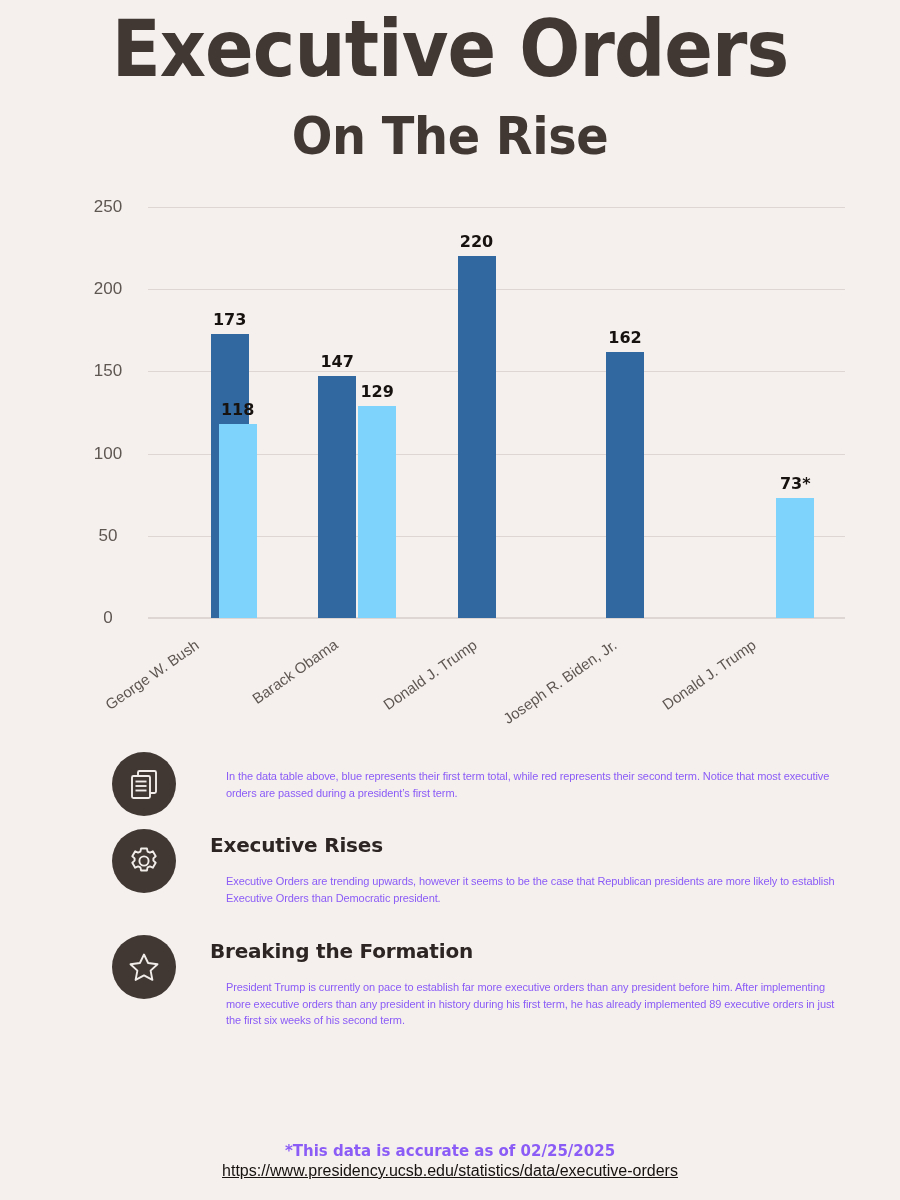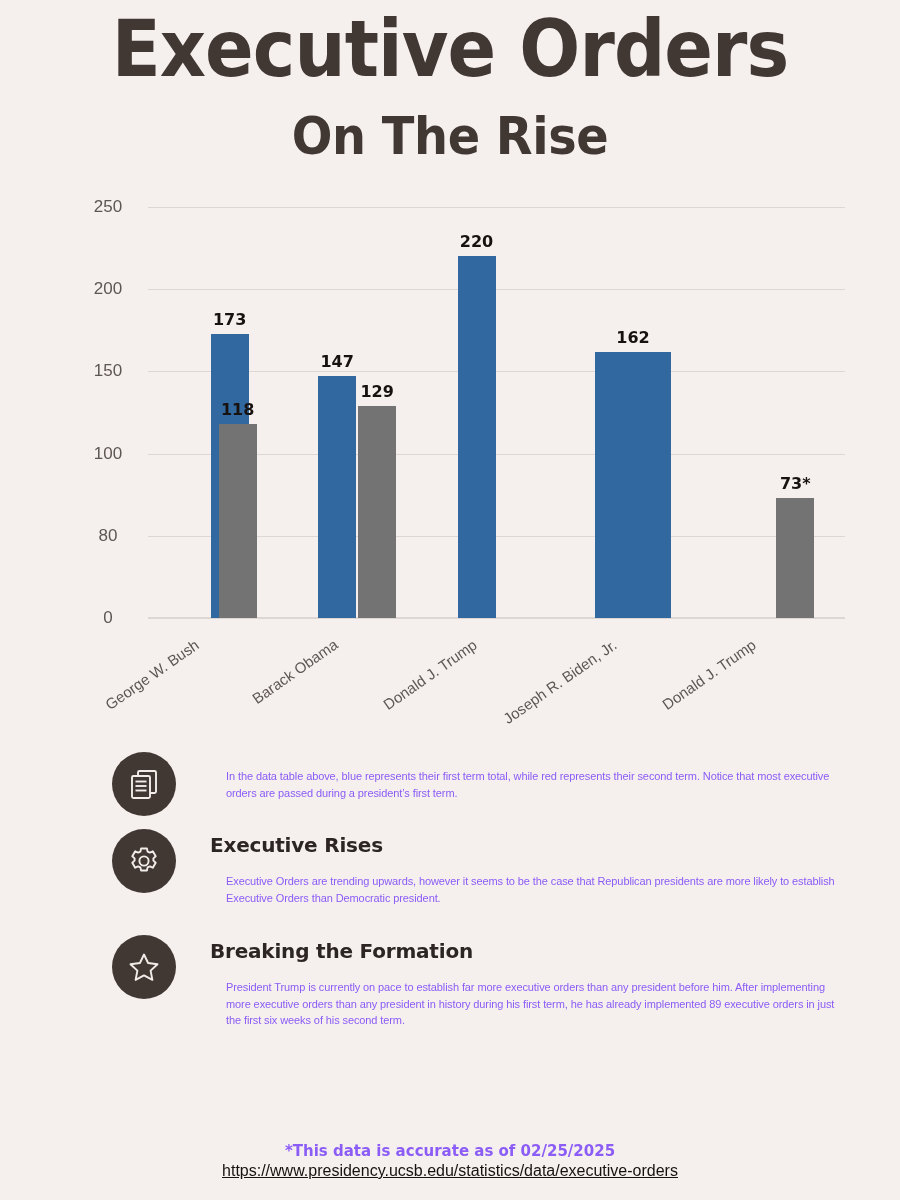--- a/index.html
+++ b/index.html
@@ -89,21 +89,21 @@
     top: 0;
     width: 100%;
     height: 100%;
   }
   .bar {
     position: absolute;
     bottom: 0;
     text-align: right;
   }
   .bar.blue  { background: #31689F; }
-  .bar.red   { background: #737373; }
+  .bar.red   { background: #7dd3fc; }
   .bar-value {
     position: absolute;
     bottom: 100%;
     left: 50%;
     transform: translateX(-50%);
     margin-bottom: 5px;
     font-size: 16px;
     font-weight: 700;
     color: #17120F;
     white-space: nowrap;
@@ -225,31 +225,31 @@
         </div>
         <div class="bar blue" style="left: 170.1px; width: 38px; height: 241.668px;">
           <span class="bar-value">147</span>
         </div>
         <div class="bar red" style="left: 210.1px; width: 38px; height: 212.076px;">
           <span class="bar-value">129</span>
         </div>
         <div class="bar blue" style="left: 309.5px; width: 38px; height: 361.68px;">
           <span class="bar-value">220</span>
         </div>
-        <div class="bar blue" style="left: 447px; width: 38px; height: 266.328px; padding-left: 38px;">
+        <div class="bar blue" style="left: 458px; width: 38px; height: 266.328px;">
           <span class="bar-value">162</span>
         </div>
         <div class="bar red" style="left: 628.3px; width: 38px; height: 120.012px;">
           <span class="bar-value">73*</span>
         </div>
       </div>
   </div>
   <div id="yticks">
       <div class="ytick" style="position: absolute; left: 78px; top: 423px; right: auto;">0</div>
-      <div class="ytick" style="position: absolute; left: 78px; top: 340.8px; right: auto;">80</div>
+      <div class="ytick" style="position: absolute; left: 78px; top: 340.8px; right: auto;">50</div>
       <div class="ytick" style="position: absolute; left: 78px; top: 258.6px; right: auto;">100</div>
       <div class="ytick" style="position: absolute; left: 78px; top: 176.4px; right: auto;">150</div>
       <div class="ytick" style="position: absolute; left: 78px; top: 94.2px; right: auto;">200</div>
       <div class="ytick" style="position: absolute; left: 78px; top: 12px; right: auto;">250</div>
     </div>
   <div class="xlabels" id="xlabels">
       <div class="xlabel" style="left: -46.4067px; transform-origin: left top; top: 69.0934px;">George W. Bush</div>
       <div class="xlabel" style="left: 101.185px; transform-origin: left top; top: 63.3576px;">Barack Obama</div>
       <div class="xlabel" style="left: 232.393px; transform-origin: left top; top: 69.0934px;">Donald J. Trump</div>
       <div class="xlabel" style="left: 352.134px; transform-origin: left top; top: 82.8592px;">Joseph R. Biden, Jr.</div>

